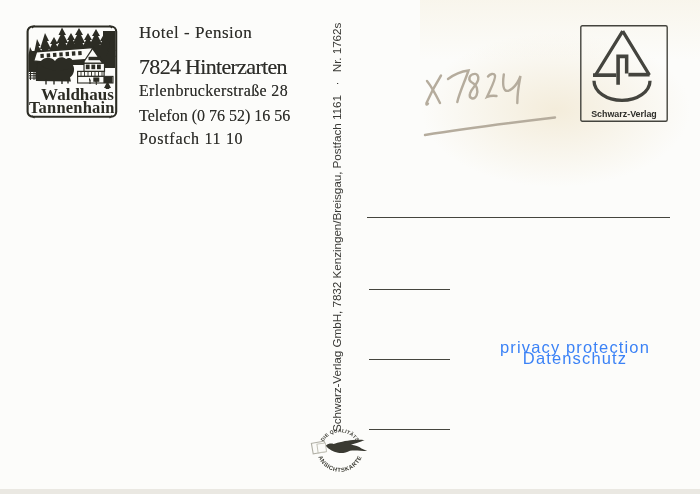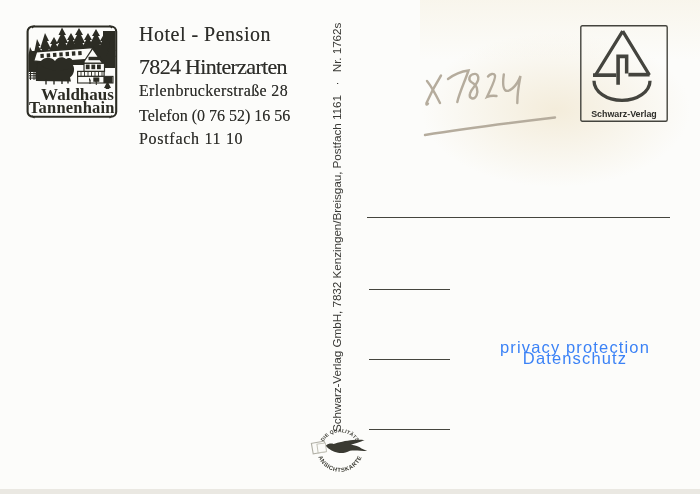--- a/index.html
+++ b/index.html
@@ -110,21 +110,21 @@
   <path d="M 63,52.5 L 65,55.5 L 64.6,55.5 L 64.6,59 L 63.4,59 L 63.4,55.5 L 63,55.5 Z" fill="#2c2c24"></path>
   <path d="M 69.4,54.5 L 71.2,57.2 L 70.8,57.2 L 70.8,60 L 69.8,60 L 69.8,57.2 L 69.4,57.2 Z" fill="#2c2c24"></path>
 
   <text x="51.5" y="74.8" text-anchor="middle" font-family="Liberation Serif,serif" font-weight="bold" font-size="17" fill="#2c2c24" style="-webkit-text-stroke:0.7px #2c2c24;">Waldhaus</text>
 
   <text x="45.8" y="87.8" text-anchor="middle" font-family="Liberation Serif,serif" font-weight="bold" font-size="16.5" letter-spacing="0.2" fill="#2c2c24" style="-webkit-text-stroke:0.7px #2c2c24;">Tannenhain</text>
 </svg>
 
 <div class="abs" style="left:139px;top:0;font-family:'Liberation Serif',serif;color:#2d2d29;text-shadow:0 0 0.5px rgba(45,45,41,0.55);">
 
-  <div class="abs" style="left:0;top:22.5px;font-size:20px;white-space:nowrap;letter-spacing:0.5px;">Hotel - Pension</div>
+  <div class="abs" style="left:0;top:22.5px;font-size:17px;white-space:nowrap;letter-spacing:0.5px;">Hotel - Pension</div>
 
   <div class="abs" style="left:0;top:54px;font-size:22px;white-space:nowrap;letter-spacing:-0.68px;">7824 Hinterzarten</div>
 
   <div class="abs" style="left:0;top:82px;font-size:16px;white-space:nowrap;letter-spacing:0.35px;">Erlenbruckerstraße 28</div>
 
   <div class="abs" style="left:0;top:90.3px;font-size:16px;white-space:nowrap;letter-spacing:0.7px;margin-top:40px;">Postfach 11 10</div>
 
   <div class="abs" style="left:0;top:107px;font-size:16px;white-space:nowrap;letter-spacing:0;text-align:center;">Telefon (0 76 52) 16 56</div>
 </div>
 

